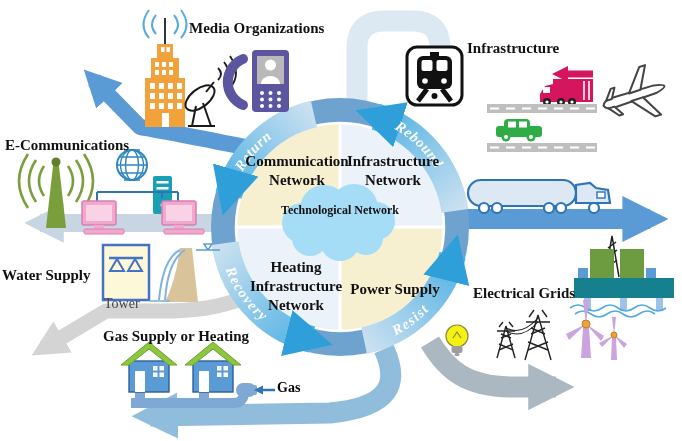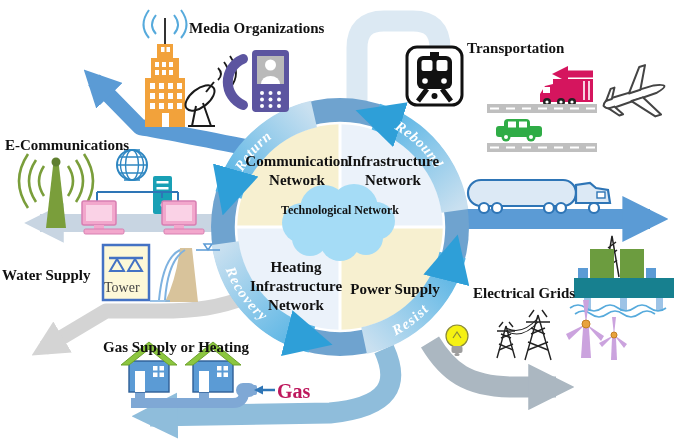--- a/index.html
+++ b/index.html
@@ -3,23 +3,23 @@
 <meta charset="utf-8">
 <style>
   html,body{margin:0;padding:0;background:#fff;}
   #canvas{position:relative;width:682px;height:441px;background:#fff;overflow:hidden;
           font-family:"Liberation Serif","DejaVu Serif",serif;}
   #bg{position:absolute;left:0;top:0;}
   .lbl{position:absolute;font-weight:bold;font-size:15px;color:#111;white-space:nowrap;z-index:5;text-align:right;}
   .qlbl{position:absolute;font-weight:bold;font-size:15px;color:#111;text-align:center;line-height:1.25;z-index:6;}
   .center-lbl{position:absolute;left:281px;top:203px;width:118px;font-weight:bold;font-size:12px;
               color:#111;text-align:center;line-height:1.3;z-index:7;}
-  .tower-lbl{position:absolute;left:104px;top:280px;width:28px;text-align:center;font-size:14px;
+  .tower-lbl{position:absolute;left:104px;top:296px;width:28px;text-align:center;font-size:14px;
              color:#444;z-index:6;font-weight:normal;}
-  .gas-lbl{position:absolute;left:277px;top:380px;font-weight:bold;font-size:20px;color:#be185d;z-index:6;}
+  .gas-lbl{position:absolute;left:277px;top:380px;font-weight:bold;font-size:14px;color:#000000;z-index:6;}
   svg text.arc-t{font-family:"Liberation Serif","DejaVu Serif",serif;font-size:14.5px;
                  font-style:italic;font-weight:bold;fill:#fff;letter-spacing:1px;}
 </style>
 </head>
 <body>
 
 <div id="canvas">
 
 <svg id="bg" width="682" height="441" viewBox="0 0 682 441">
   <defs>
@@ -324,24 +324,24 @@
           <rect x="223.5" y="372.5" width="4.5" height="4.5"></rect>
         </g>
   </g>
   <g>
     <path d="M 262 390 H 275" stroke="#2E75B6" stroke-width="2.5"></path>
     <polygon points="254,390 263,385.5 263,394.5" fill="#2E75B6"></polygon>
   </g>
 </svg>
 
 <div class="lbl" style="left:189px;top:20px;">Media Organizations</div>
-<div class="lbl" style="left:467px;top:40px;">Transportation</div>
+<div class="lbl" style="left:467px;top:40px;">Infrastructure</div>
 <div class="lbl" style="left:5px;top:137px;">E-Communications</div>
 <div class="lbl" style="left:2px;top:267px;">Water Supply</div>
-<div class="lbl" style="left:103px;top:339px;">Gas Supply or Heating</div>
+<div class="lbl" style="left:103px;top:328px;">Gas Supply or Heating</div>
 <div class="lbl" style="left:473px;top:285px;">Electrical Grids</div>
 <div class="gas-lbl">Gas</div>
 <div class="tower-lbl">Tower</div>
 
 <div class="qlbl" style="left:243px;top:152px;width:108px;">Communication Network</div>
 <div class="qlbl" style="left:337px;top:152px;width:112px;">Infrastructure Network</div>
 <div class="qlbl" style="left:246px;top:258px;width:100px;">Heating Infrastructure Network</div>
 <div class="qlbl" style="left:330px;top:280px;width:130px;">Power Supply</div>
 <div class="center-lbl">Technological Network</div>
 

